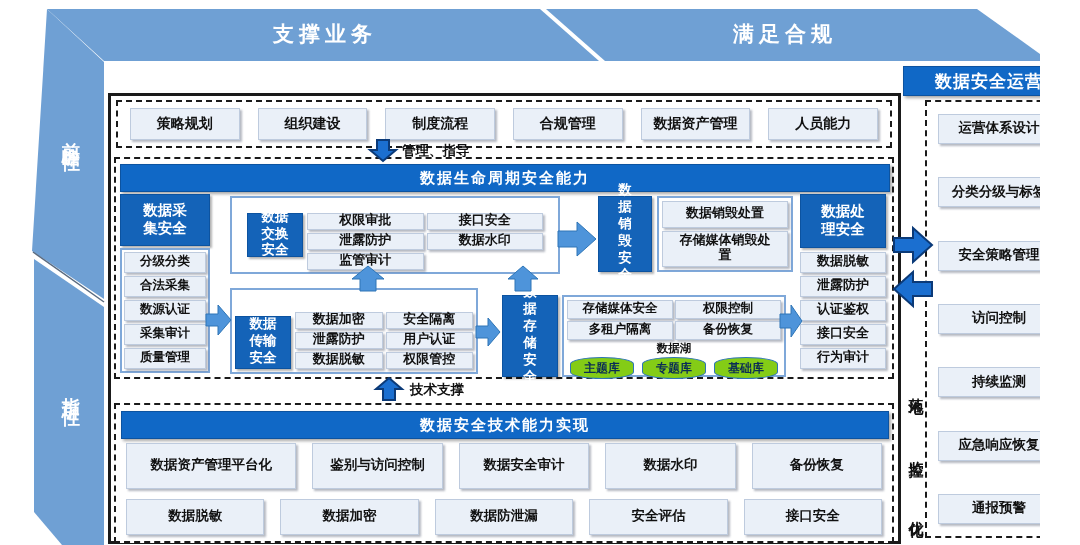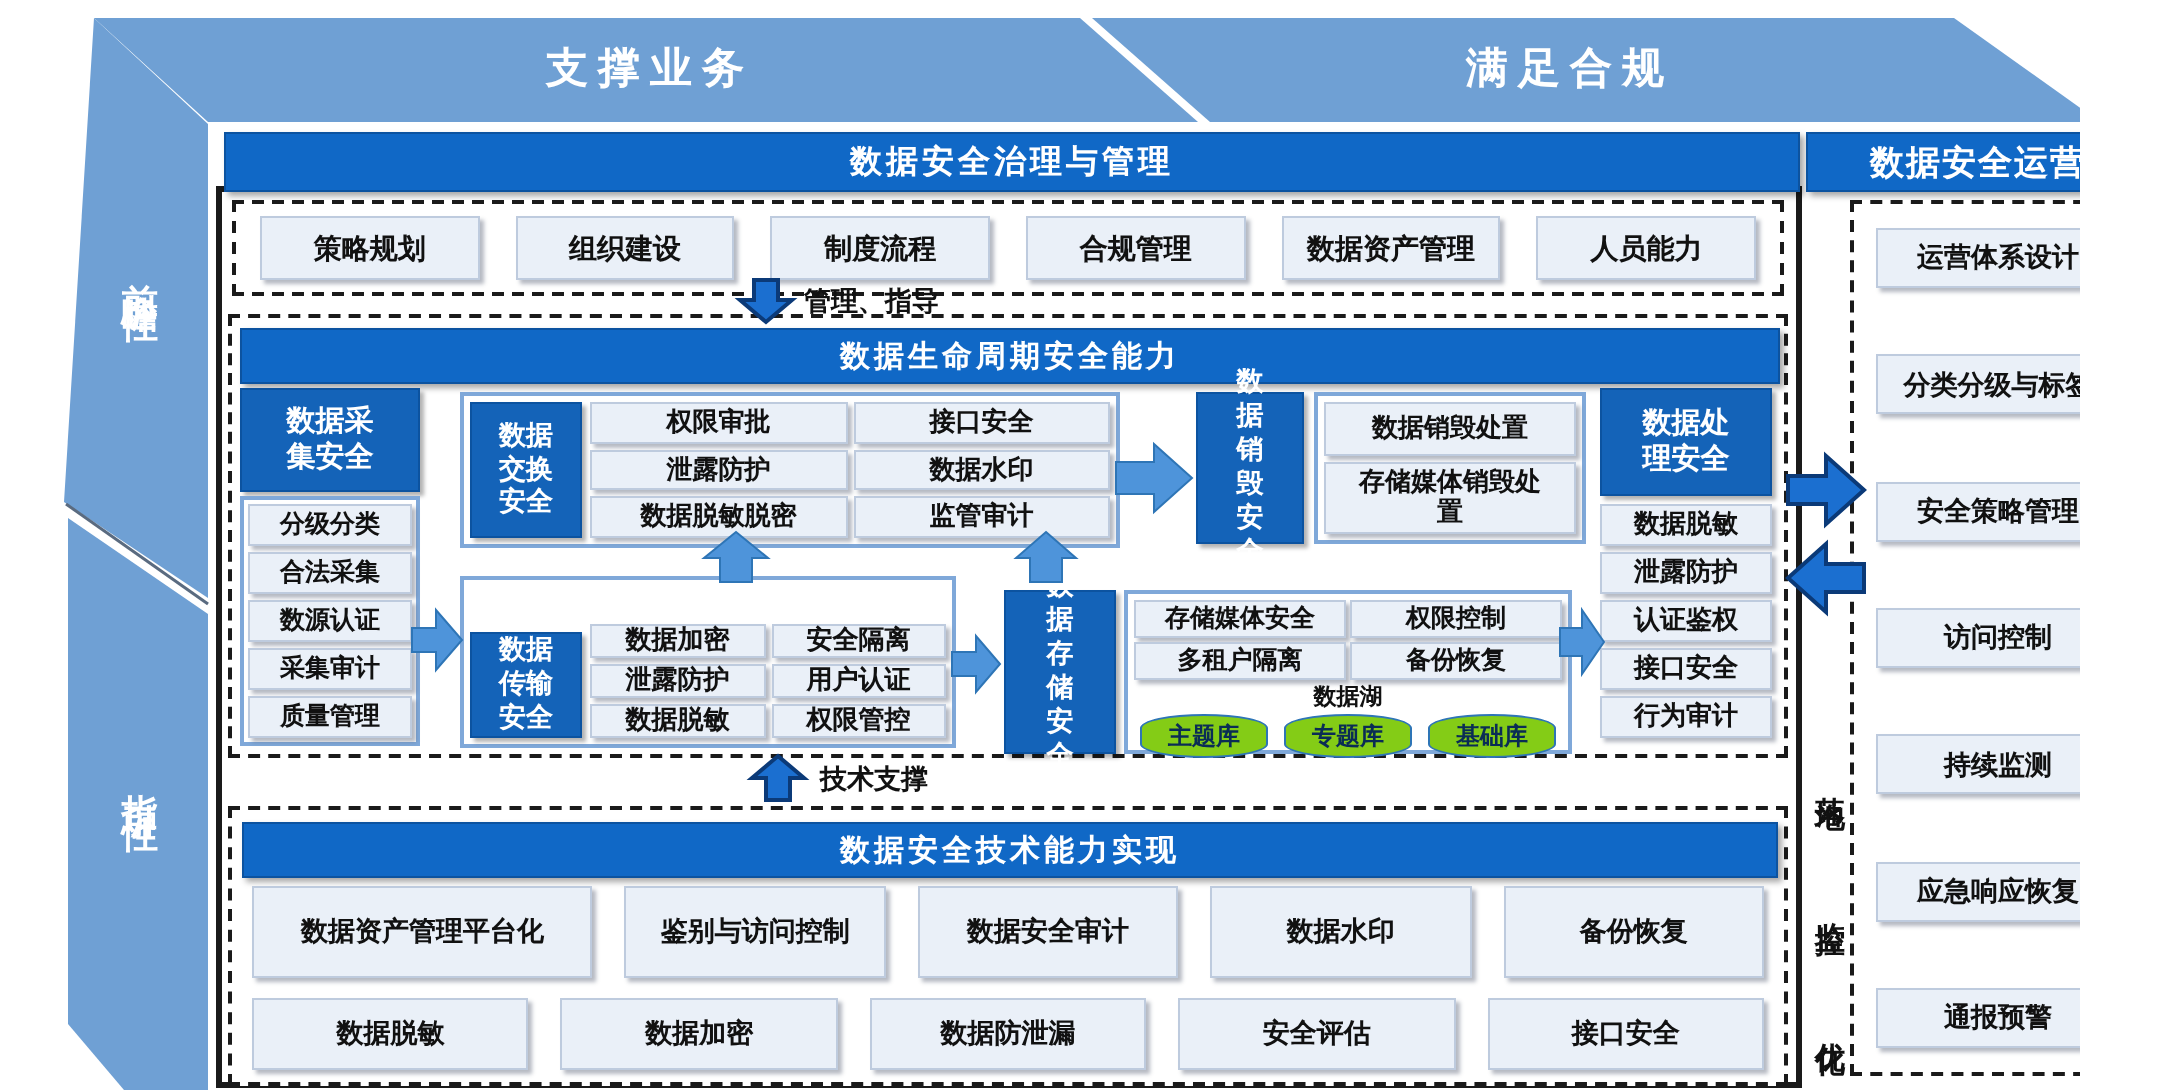--- a/index.html
+++ b/index.html
@@ -1,17 +1,17 @@
 <!DOCTYPE html>
 <html><head>
 <meta charset="utf-8">
 <style>
   html,body{margin:0;padding:0;background:#fff;}
   #stage{position:relative;width:1040px;height:545px;background:#fff;overflow:hidden;
-         font-family:Liberation Sans, sans-serif;color:#111;}
+         font-family:Liberation Mono, monospace;color:#111;}
   .abs{position:absolute;}
   svg.layer{position:absolute;left:0;top:0;pointer-events:none;}
   
   .bar{background:#1068C6;border:1px solid #0C53A0;color:#fff;font-weight:bold;
        display:flex;align-items:center;justify-content:center;letter-spacing:2px;
        box-shadow:2px 2px 3px rgba(0,0,0,.35);}
   
   .dashed{border:2px dashed #1a1a1a;background:#fff;box-sizing:border-box;}
   
   .litem{background:#EAF0F8;border:1px solid #BECBDE;box-shadow:2px 2px 2px rgba(90,100,120,.45);
@@ -48,23 +48,20 @@
   </svg>
 
   <div class="abs bannertxt" style="left:200px;top:20px;width:250px;">支撑业务</div>
   <div class="abs bannertxt" style="left:660px;top:20px;width:250px;">满足合规</div>
 
   <div class="abs vtext railtxt" style="left:58px;top:127px;">前瞻性</div>
   <div class="abs vtext railtxt" style="left:58px;top:382px;">指引性</div>
 
   <div class="abs frame" style="left:108px;top:93px;width:793px;height:451px;"></div>
 
-  <div class="abs bar" style="left:112px;top:66px;width:786px;height:28px;font-size:16px;">
-    <span>数据安全治理与管理</span>
-  </div>
 
   <div class="abs bar" style="left:903px;top:66px;width:170px;height:28px;font-size:17px;letter-spacing:1px;">
     <span>数据安全运营</span>
   </div>
 
   <div class="abs dashed" style="left:116px;top:100px;width:776px;height:48px;display:flex;align-items:center;gap:18px;padding:0 12px;">
     <div class="litem" style="flex:1;height:32px;font-size:14px;">策略规划</div>
     <div class="litem" style="flex:1;height:32px;font-size:14px;">组织建设</div>
     <div class="litem" style="flex:1;height:32px;font-size:14px;">制度流程</div>
     <div class="litem" style="flex:1;height:32px;font-size:14px;">合规管理</div>
@@ -83,28 +80,27 @@
       <div class="dblock" style="height:52px;font-size:14.5px;padding:0 19px;">数据采集安全</div>
       <div class="cont" style="margin-top:2px;padding:2px;">
         <div class="litem" style="height:21px;font-size:12.5px;margin-bottom:3px;">分级分类</div>
         <div class="litem" style="height:21px;font-size:12.5px;margin-bottom:3px;">合法采集</div>
         <div class="litem" style="height:21px;font-size:12.5px;margin-bottom:3px;">数源认证</div>
         <div class="litem" style="height:21px;font-size:12.5px;margin-bottom:3px;">采集审计</div>
         <div class="litem" style="height:21px;font-size:12.5px;">质量管理</div>
       </div>
     </div>
 
-    <div class="abs cont" style="left:114px;top:37px;width:330px;height:78px;display:flex;gap:4px;padding:3px;">
+    <div class="abs cont" style="left:114px;top:37px;width:330px;height:78px;display:flex;gap:4px;padding:15px;">
       <div class="dblock" style="width:56px;font-size:13.5px;padding:0 13px;">数据交换安全</div>
       <div class="grid2">
         <div class="litem" style="font-size:13px;">权限审批</div>
         <div class="litem" style="font-size:13px;">接口安全</div>
         <div class="litem" style="font-size:13px;">泄露防护</div>
         <div class="litem" style="font-size:13px;">数据水印</div>
-        <div class="litem" style="font-size:13px;">数据脱敏脱密</div>
         <div class="litem" style="font-size:13px;">监管审计</div>
       </div>
     </div>
 
     <div class="abs dblock" style="left:482px;top:37px;width:54px;height:76px;font-size:13.5px;padding:0 13px;">数据销毁安全</div>
     <div class="abs cont" style="left:541px;top:37px;width:136px;height:76px;display:flex;flex-direction:column;gap:3px;padding:3px;">
       <div class="litem" style="flex:1;font-size:13px;">数据销毁处置</div>
       <div class="litem" style="flex:1.4;font-size:13px;padding:0 16px;">存储媒体销毁处置</div>
     </div>
 

